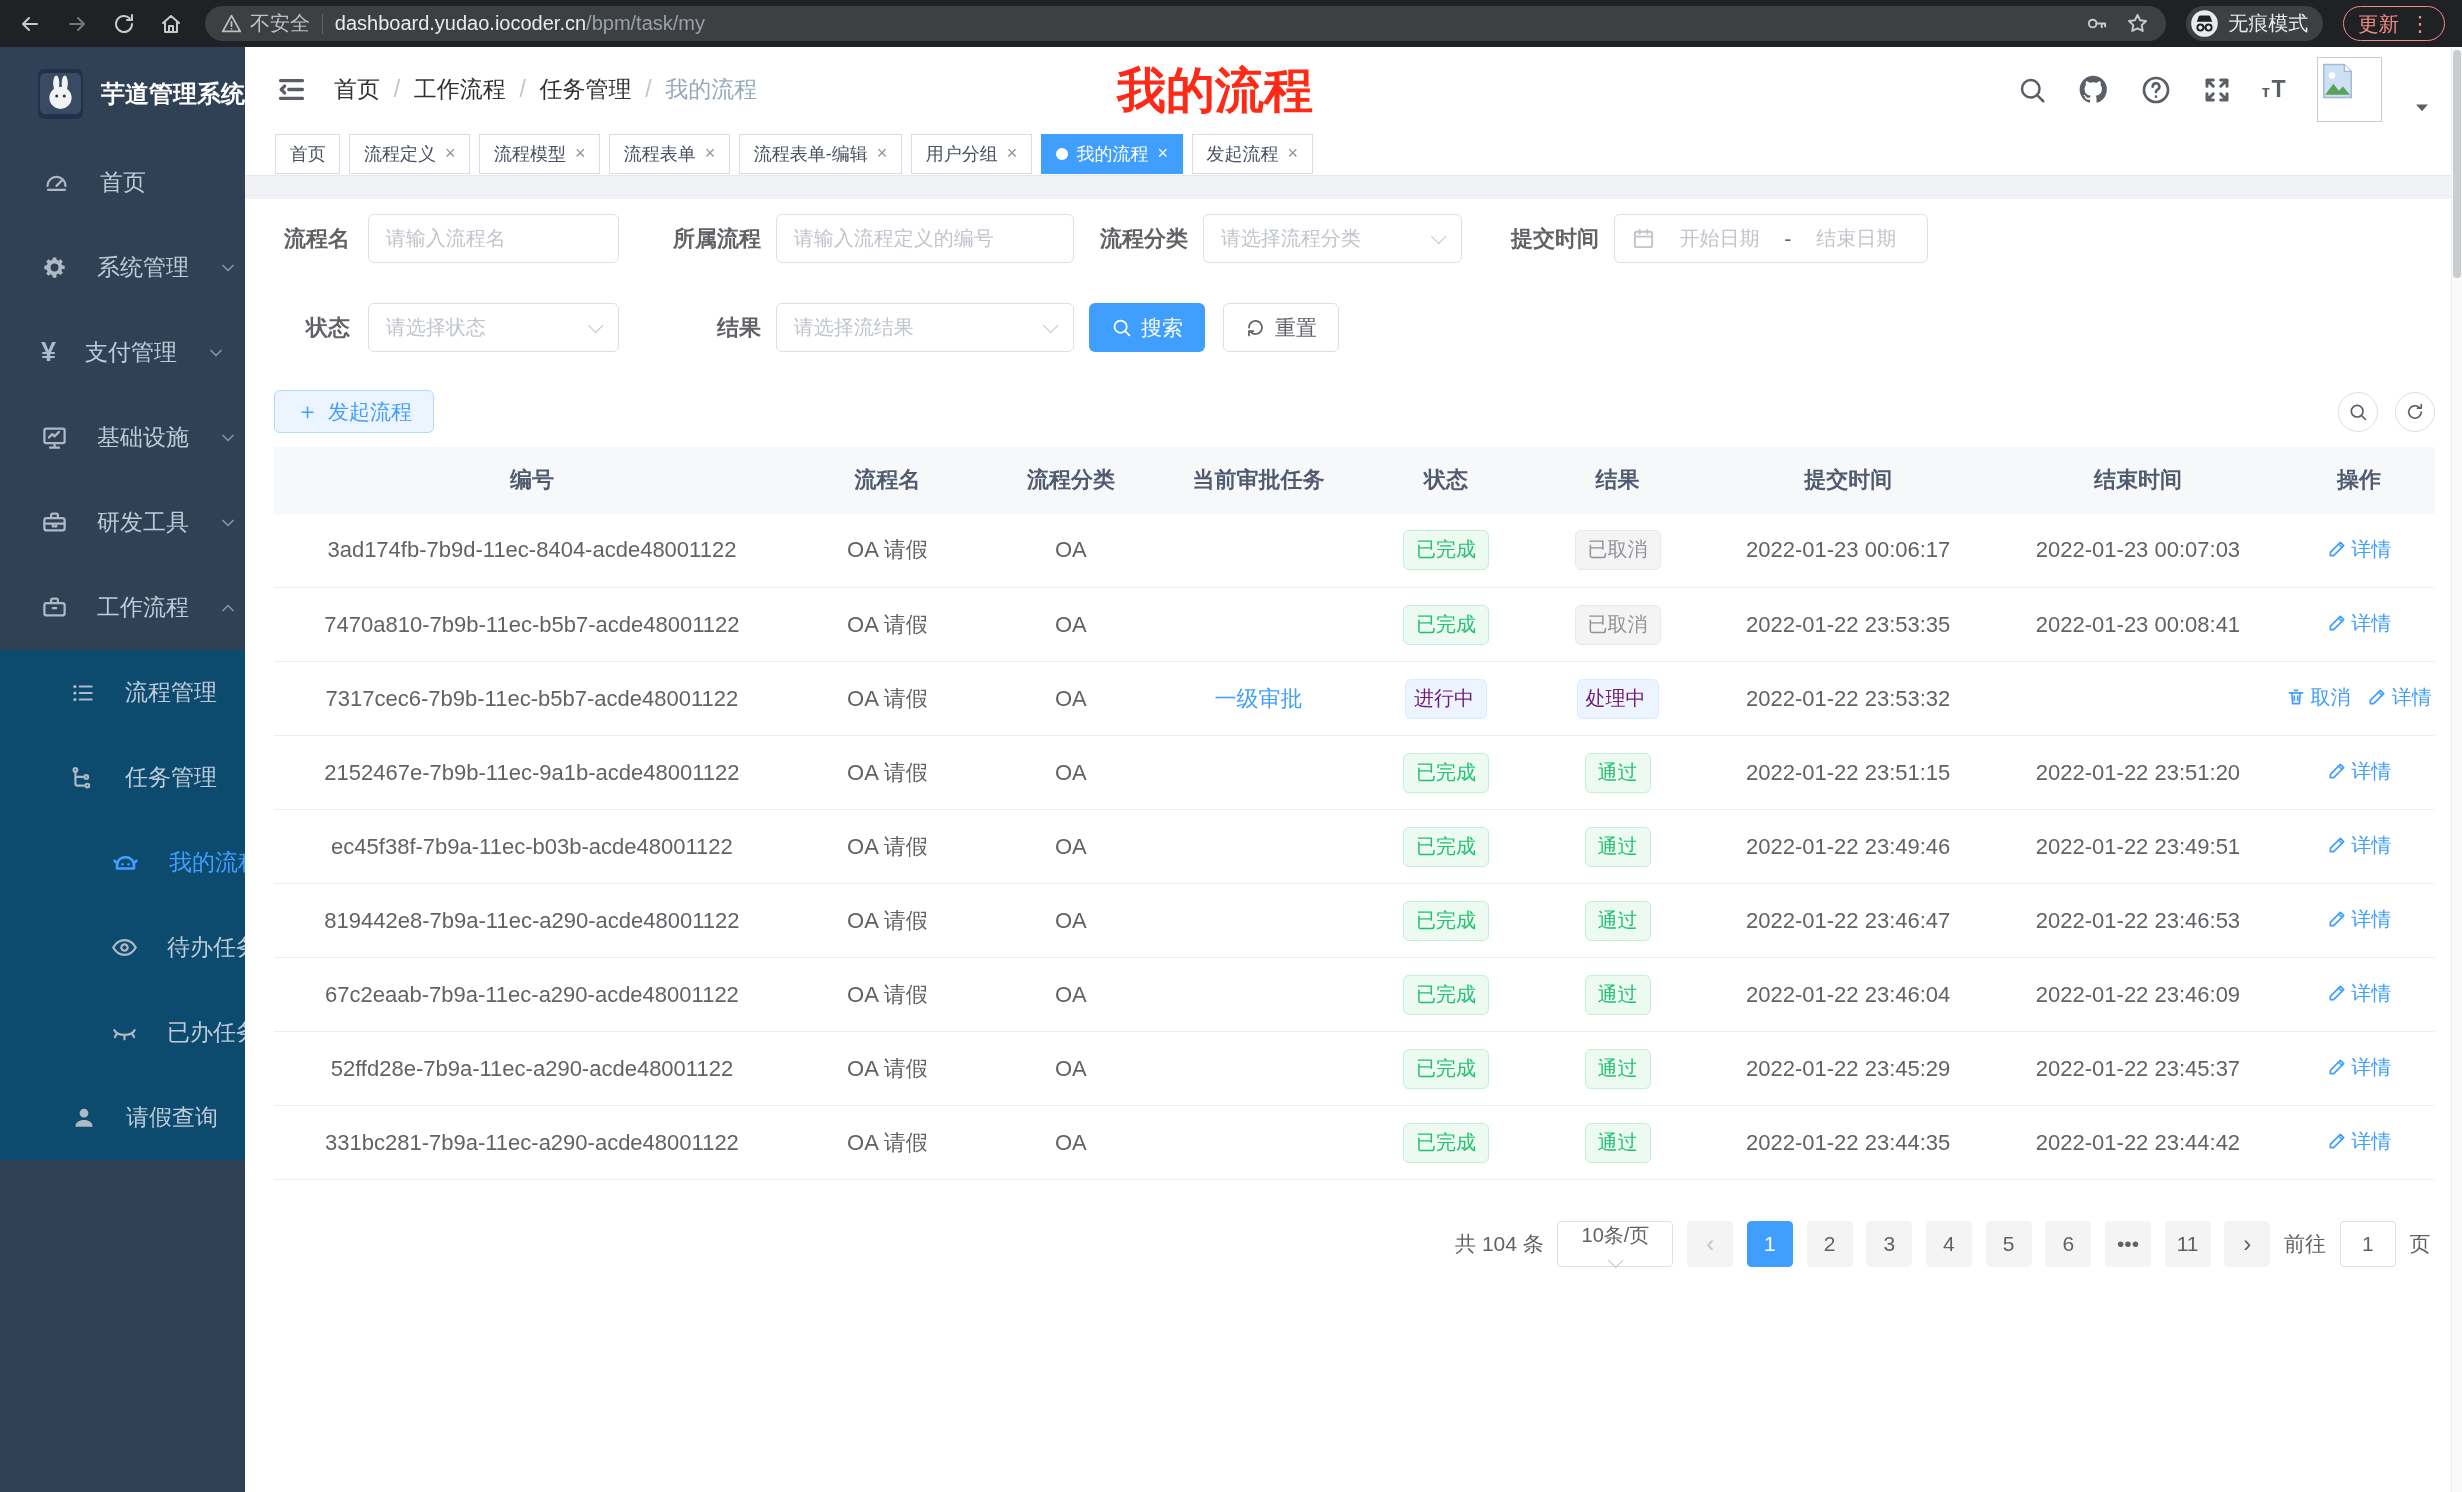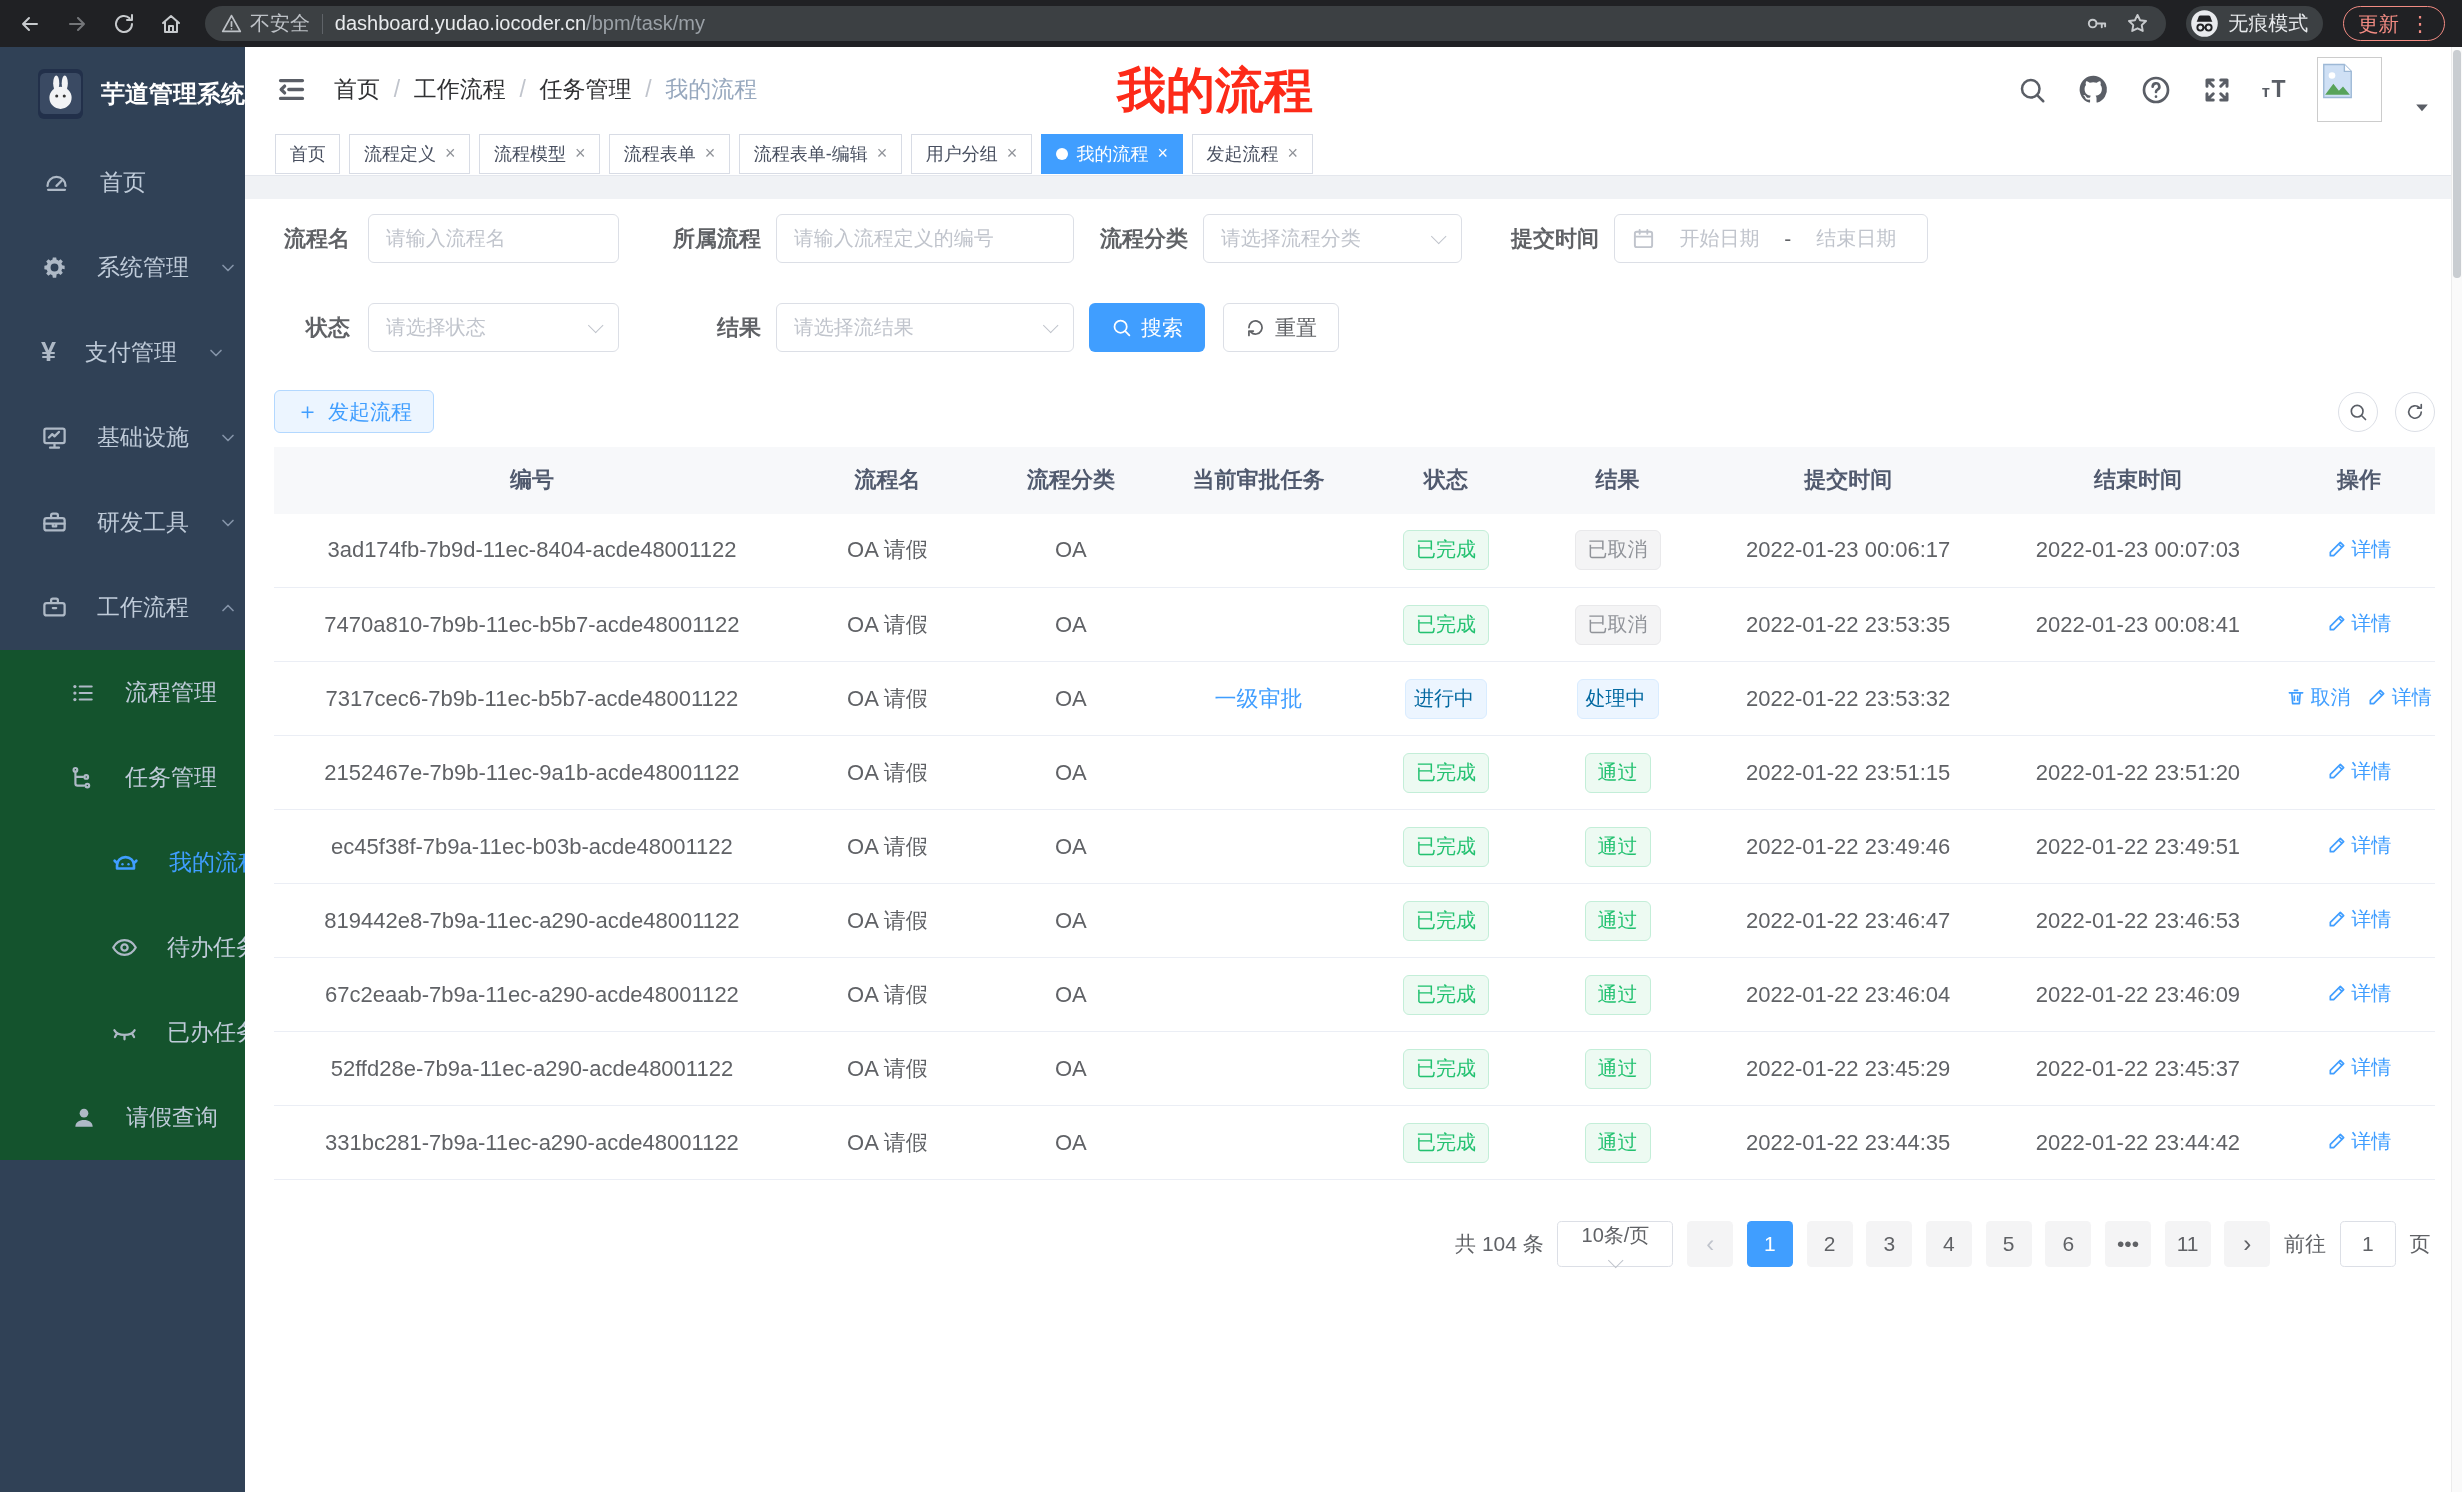--- a/index.html
+++ b/index.html
@@ -25,21 +25,21 @@
   .sidebar { width:245px; background:#304156; color:#bfcbd9; flex-shrink:0; }
   .content { flex:1; display:flex; flex-direction:column; background:#fff; position:relative; min-width:0; }
 
   
   .logo-row { height:93px; display:flex; align-items:center; gap:18px; padding-left:38px; }
   .logo-img { width:50px; height:50px; border-radius:6px; background:#22304a; display:flex; align-items:center; justify-content:center; overflow:hidden; }
   .logo-title { color:#fff; font-size:24px; font-weight:bold; white-space:nowrap; }
   .menu-item { height:85px; display:flex; align-items:center; gap:29px; padding:0 27px 0 41px; font-size:23px; cursor:pointer; white-space:nowrap; }
   .menu-item .micon { width:30px; display:flex; justify-content:center; color:#aeb9c6; font-size:27px; }
   .menu-item .mchev { margin-left:auto; color:#8493a8; }
-  .submenu { background:#14532d; }
+  .submenu { background:#0c4a6e; }
   .submenu .menu-item { padding-left:70px; }
   .submenu .menu-item.lvl3 { padding-left:111px; }
   .menu-item.active { color:#409eff; }
   .menu-item.active .micon { color:#409eff; }
   .chev-up { transform:rotate(180deg); }
 
   
   .navbar { height:85px; display:flex; align-items:center; padding:0 30px; background:#fff; position:relative; }
   .hamburger { color:#5a5e66; margin-right:26px; cursor:pointer; }
   .breadcrumb { display:flex; align-items:center; gap:13.7px; font-size:23px; color:#303133; white-space:nowrap; }
@@ -83,21 +83,21 @@
   .toolbar-row { display:flex; align-items:center; margin-top:38px; }
   .circle-btns { margin-left:auto; display:flex; gap:16.7px; }
   .cbtn { width:40px; height:40px; border:1.5px solid #dcdfe6; border-radius:50%; display:flex; align-items:center; justify-content:center; color:#5a5e66; cursor:pointer; background:#fff; }
 
   
   table { width:100%; border-collapse:collapse; table-layout:fixed; margin-top:13.7px; }
   thead th { height:67px; background:#f7f8fa; color:#515a6e; font-size:22px; font-weight:bold; text-align:center; }
   tbody td { height:74px; border-bottom:1.5px solid #ebeef5; font-size:22px; color:#606266; text-align:center; overflow:hidden; white-space:nowrap; }
   .badge { display:inline-block; padding:0 12px; height:40px; line-height:37px; border:1.5px solid; border-radius:6px; font-size:20px; }
   .b-success { color:#22c170; background:#edfaf2; border-color:#c3eed8; }
-  .b-primary { color:#0369a1; background:#ecf5ff; border-color:#d9ecff;padding-left:8px; }
+  .b-primary { color:#701a75; background:#ecf5ff; border-color:#d9ecff;padding-left:8px; }
   .b-info { color:#909399; background:#f4f4f5; border-color:#e9e9eb; }
   .b-danger { color:#f56c6c; background:#fef0f0; border-color:#fde2e2; }
   .task-link { color:#409eff; cursor:pointer; }
   .op-link { color:#409eff; font-size:20px; cursor:pointer; display:inline-flex; align-items:center; gap:4.6px; text-decoration:none; }
   .op-link + .op-link { margin-left:16.7px; }
   .op-link .oicon { display:flex; }
 
   
   .pager { display:flex; align-items:center; justify-content:flex-end; gap:13.7px; margin-top:41px; font-size:21px; color:#606266; padding-right:4.6px; }
   .psize { width:116px; height:46px; border:1.5px solid #dcdfe6; border-radius:4.6px; display:flex; align-items:center; justify-content:space-between; padding:0 13.7px; font-size:20px; color:#606266; cursor:pointer;flex-direction:column; }

